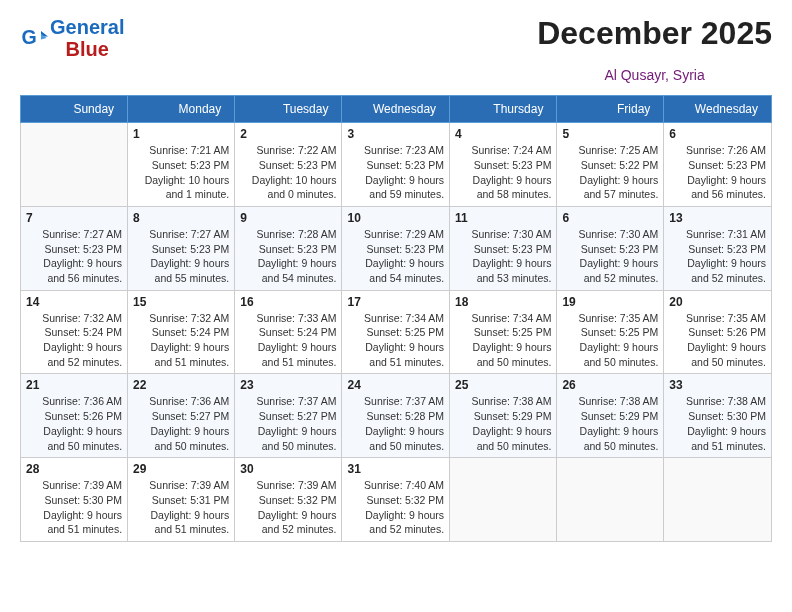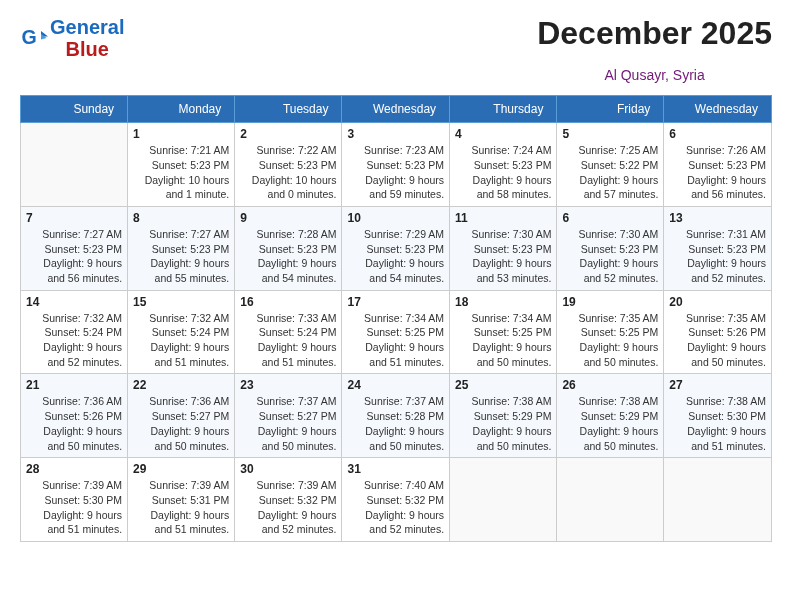--- a/index.html
+++ b/index.html
@@ -231,21 +231,21 @@
           </td>
           <td>
             <span class="day-num">25</span>
             <div class="day-info">Sunrise: 7:38 AM<br>Sunset: 5:29 PM<br>Daylight: 9 hours and 50 minutes.</div>
           </td>
           <td>
             <span class="day-num">26</span>
             <div class="day-info">Sunrise: 7:38 AM<br>Sunset: 5:29 PM<br>Daylight: 9 hours and 50 minutes.</div>
           </td>
           <td>
-            <span class="day-num">27</span>
+            <span class="day-num">33</span>
             <div class="day-info">Sunrise: 7:38 AM<br>Sunset: 5:30 PM<br>Daylight: 9 hours and 51 minutes.</div>
           </td>
         </tr>
         <tr>
           <td>
             <span class="day-num">28</span>
             <div class="day-info">Sunrise: 7:39 AM<br>Sunset: 5:30 PM<br>Daylight: 9 hours and 51 minutes.</div>
           </td>
           <td>
             <span class="day-num">29</span>

